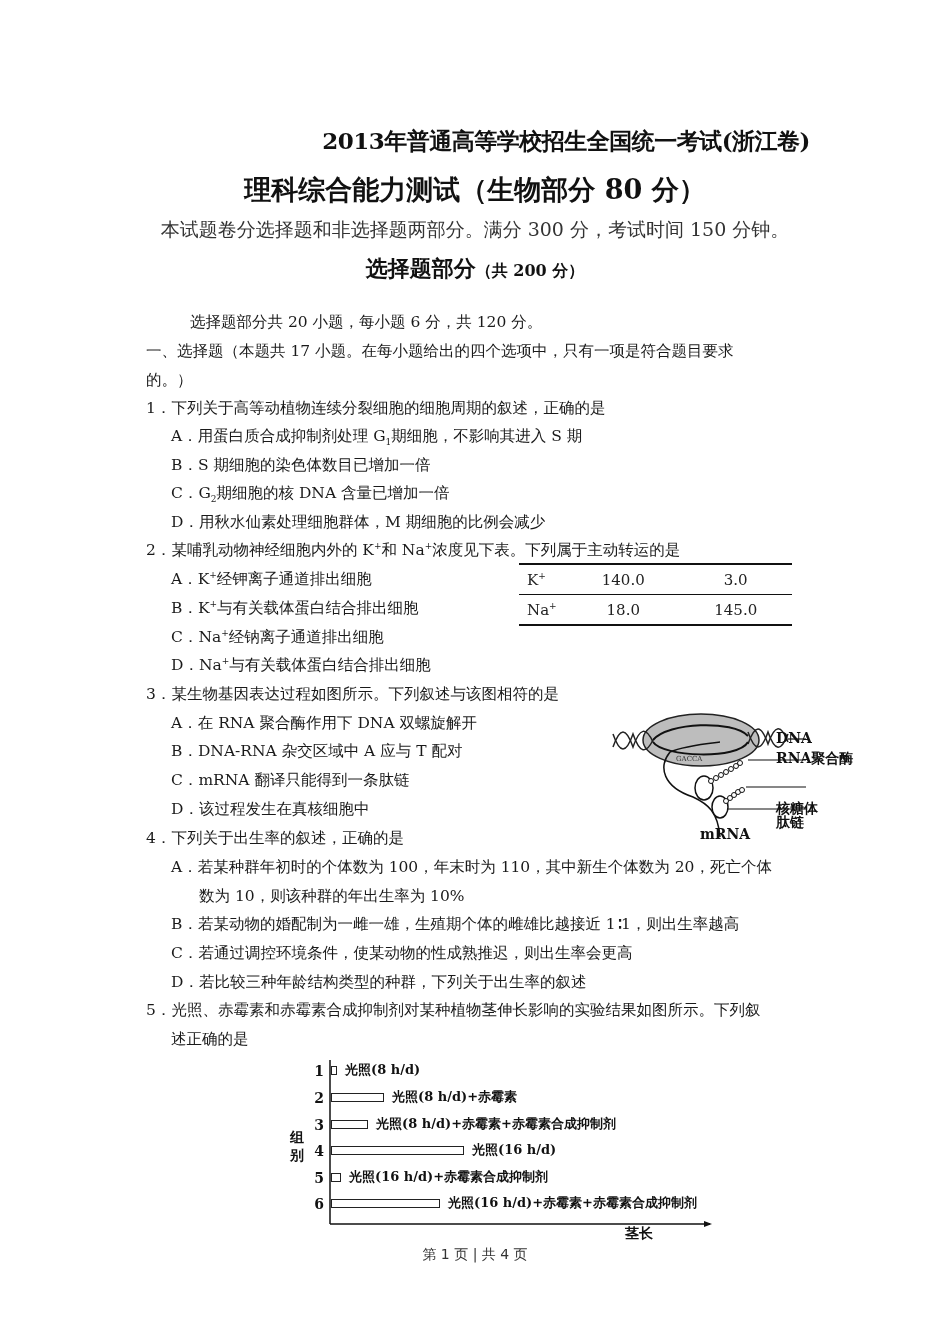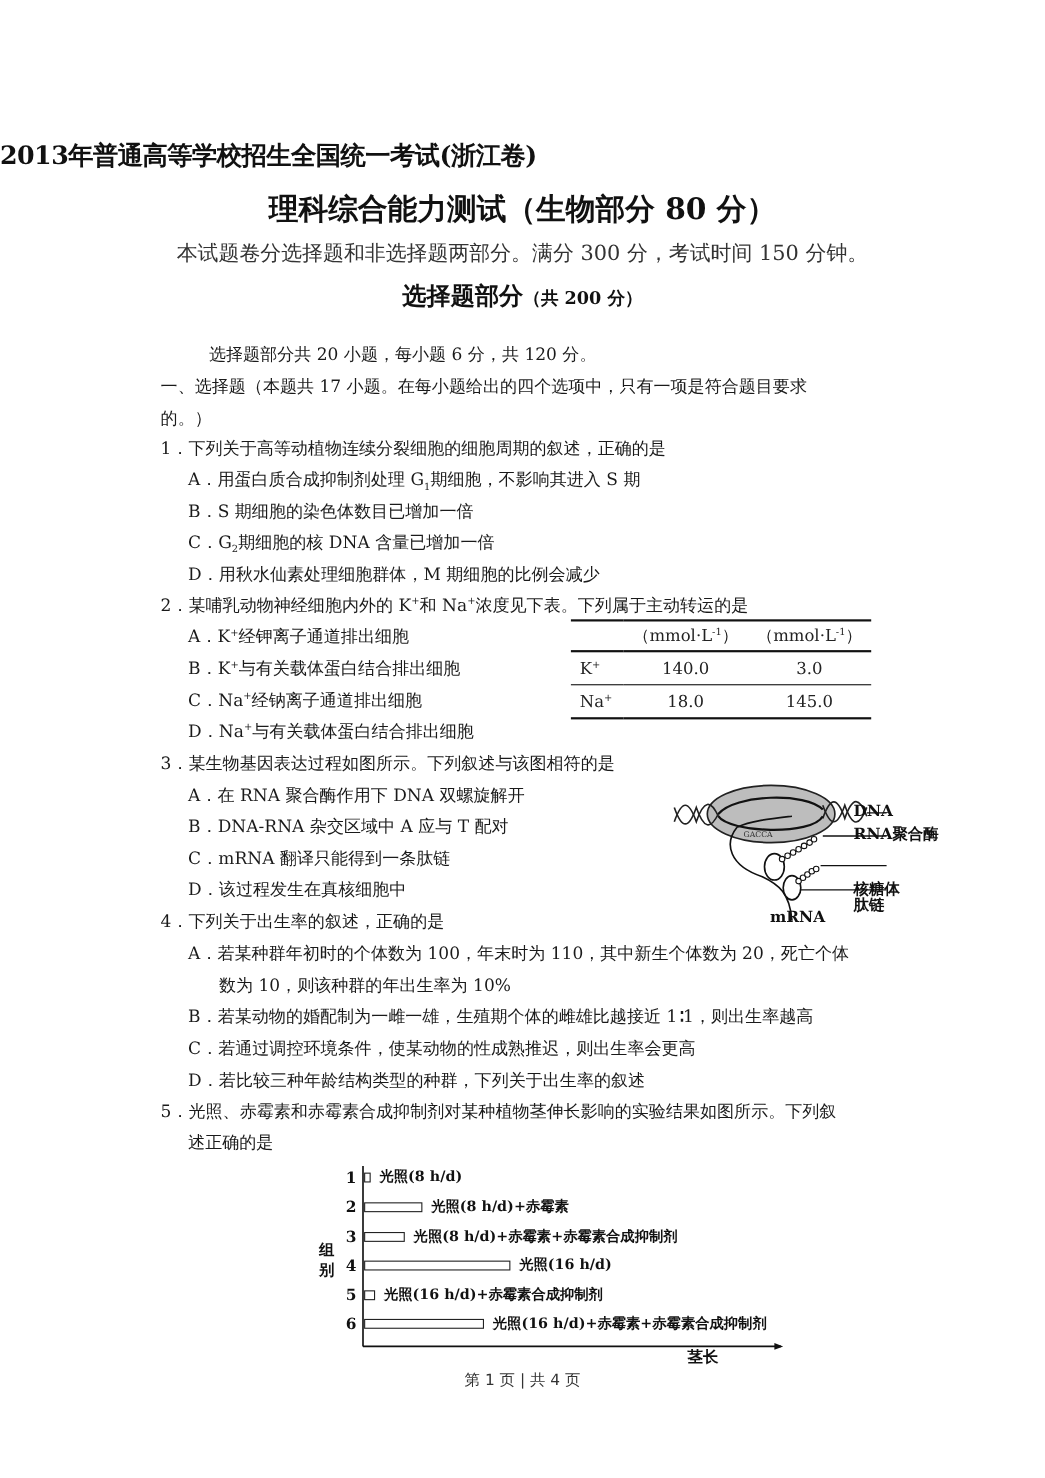--- a/index.html
+++ b/index.html
@@ -1,19 +1,19 @@
 <!DOCTYPE html>
 <html><head>
 <meta charset="utf-8">
 <style>
   html, body { margin: 0; padding: 0; background: #ffffff; }
   body { width: 950px; height: 1344px; position: relative; overflow: hidden;
          font-family: "DejaVu Serif", "Liberation Serif", serif; color: #111; }
   .abs { position: absolute; white-space: nowrap; }
-  .title1 { left: 0; width: 810px; top: 126px; text-align: left; font-size: 23px; font-weight: bold; letter-spacing: -0.5px; }
+  .title1 { left: 0; width: 810px; top: 126px; text-align: right; font-size: 23px; font-weight: bold; letter-spacing: -0.5px; }
   .title2 { left: 0; width: 950px; top: 172px; text-align: center; font-size: 27px; font-weight: bold; }
   .intro { left: 0; width: 950px; top: 217px; text-align: center; font-size: 19px; color: #333; }
   .section { left: 0; width: 950px; top: 254px; text-align: center; font-size: 22px; font-weight: bold; }
   .section .sub { font-size: 16px; font-weight: bold; }
   .line { font-size: 15.5px; color: #1a1a1a; }
   .q { left: 146px; }
   .opt { left: 171px; }
   .cont { left: 199px; }
   sup, sub { font-size: 9px; }
   
@@ -76,25 +76,20 @@
 </div>
 <div class="abs line opt" style="top:627px;">
   <span>C．</span><span>Na</span><sup>+</sup><span>经钠离子通道排出细胞</span>
 </div>
 <div class="abs line opt" style="top:655px;">
   <span>D．</span><span>Na</span><sup>+</sup><span>与有关载体蛋白结合排出细胞</span>
 </div>
 
 <table class="conc">
   <thead>
-    <tr class="h2">
-      <th></th>
-      <th><span>（mmol·L</span><sup>-1</sup><span>）</span></th>
-      <th><span>（mmol·L</span><sup>-1</sup><span>）</span></th>
-    </tr>
   </thead>
   <tbody>
     <tr class="r1">
       <td class="ion"><span>K</span><sup>+</sup></td>
       <td>140.0</td>
       <td>3.0</td>
     </tr>
     <tr>
       <td class="ion"><span>Na</span><sup>+</sup></td>
       <td>18.0</td>

